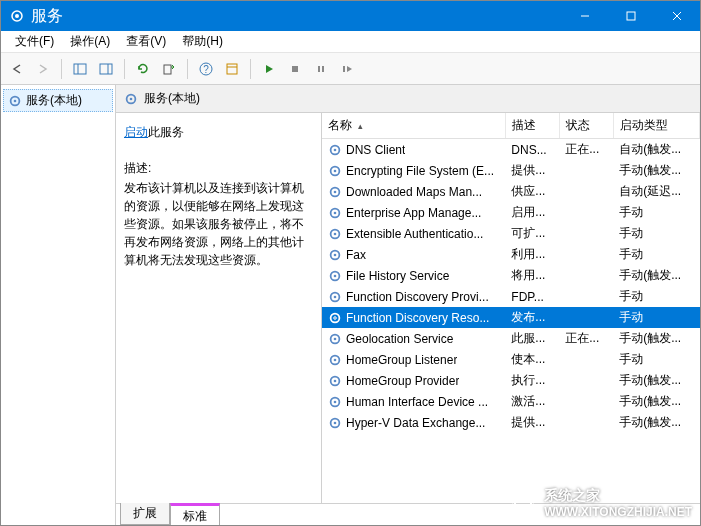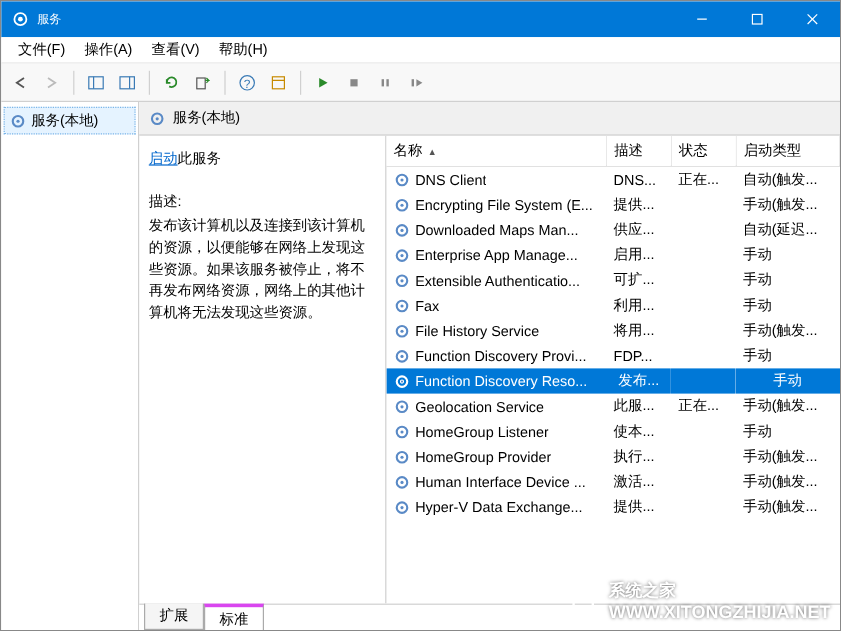--- a/index.html
+++ b/index.html
@@ -1,20 +1,20 @@
 <!DOCTYPE html>
 <html><head>
 <meta charset="utf-8">
 <style>
 * { box-sizing: border-box; margin: 0; padding: 0; font-family: "Microsoft YaHei", "Segoe UI", sans-serif; }
 body { width: 701px; height: 526px; background: #fff; font-size: 12px; overflow: hidden; position: relative; border: 1px solid #888; }
 
 .titlebar { height: 30px; background: #0078d7; color: #fff; display: flex; align-items: center; padding-left: 8px; }
 .titlebar .icon { width: 16px; height: 16px; margin-right: 6px; display: flex; align-items: center; justify-content: center; }
-.titlebar .title { flex: 1; font-size: 10px; }
+.titlebar .title { flex: 1; font-size: 16px; }
 .titlebar .win-btn { width: 46px; height: 30px; display: flex; align-items: center; justify-content: center; color: #fff; }
 
 .menubar { height: 22px; background: #fff; display: flex; align-items: center; padding: 0 6px; border-bottom: 1px solid #e5e5e5; }
 .menubar .menu-item { padding: 2px 8px; font-size: 12px; cursor: default; }
 
 .toolbar { height: 32px; background: #f8f8f8; display: flex; align-items: center; padding: 0 4px; gap: 2px; border-bottom: 1px solid #d0d0d0; }
 .tbtn { width: 24px; height: 24px; display: flex; align-items: center; justify-content: center; border: 1px solid transparent; }
 .tsep { width: 1px; height: 20px; background: #d0d0d0; margin: 0 4px; }
 
 .content { display: flex; height: calc(100% - 30px - 22px - 32px); }
@@ -31,31 +31,31 @@
 .detail .action-line { margin-bottom: 18px; }
 .detail .link { color: #0066cc; text-decoration: underline; cursor: pointer; }
 .detail .desc-label { margin-bottom: 2px; }
 .detail .desc-text { color: #000; }
 
 .list { flex: 1; border-left: 1px solid #d0d0d0; overflow: auto; position: relative; }
 .list table { width: 100%; border-collapse: collapse; table-layout: fixed; }
 .list th { text-align: left; font-weight: normal; padding: 4px 6px; background: #fff; border-bottom: 1px solid #e0e0e0; border-right: 1px solid #e8e8e8; font-size: 12px; position: sticky; top: 0; white-space: nowrap; overflow: hidden; }
 .list th .sort-arrow { font-size: 9px; color: #555; margin-left: 6px; }
 .list td { padding: 2px 6px; white-space: nowrap; overflow: hidden; text-overflow: ellipsis; font-size: 12px; height: 20px; }
-.list tr.selected { background: #0078d7; color: #fff; text-align: center; }
+.list tr.selected { background: #0078d7; color: #fff; }
 .list tr.selected .gear-icon path, .list tr.selected .gear-icon circle { stroke: #fff; }
 .name-cell { display: flex; align-items: center; gap: 4px; overflow: hidden; }
 .name-cell span { overflow: hidden; text-overflow: ellipsis; white-space: nowrap; }
 
 .tabs { height: 22px; display: flex; align-items: flex-start; padding-left: 4px; background: #fff; border-top: 1px solid #d0d0d0; }
 .tab { padding: 2px 12px; font-size: 12px; border: 1px solid #aaa; border-top: none; background: #f5f5f5; cursor: default; position: relative; top: -1px; }
 .tab.active { background: #fff; border-top: 3px solid #d946ef; }
 
 .watermark { position: absolute; right: 8px; bottom: 6px; color: #fff; font-size: 14px; font-weight: bold; text-shadow: 0 0 3px rgba(0,0,0,0.6); display: flex; align-items: center; gap: 6px; pointer-events: none; }
-.watermark .url { font-size: 15px; display: block; }
+.watermark .url { font-size: 12px; display: block; }
 
 svg { display: block; }
 </style>
 </head>
 <body>
 
 <div class="titlebar">
   <span class="icon">
     <svg width="16" height="16" viewBox="0 0 16 16">
         <circle cx="8" cy="8" r="5" fill="none" stroke="#fff" stroke-width="1.5"></circle>

